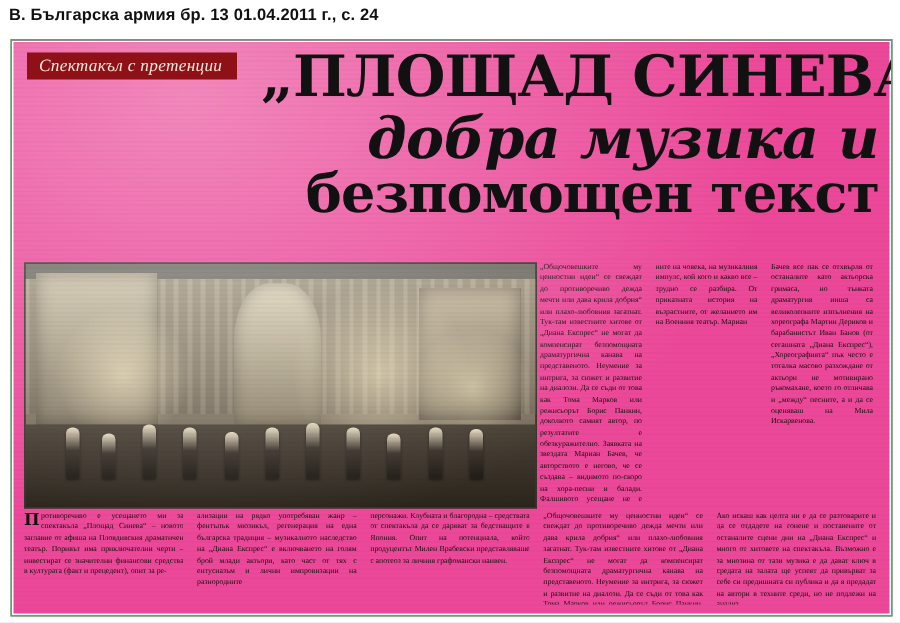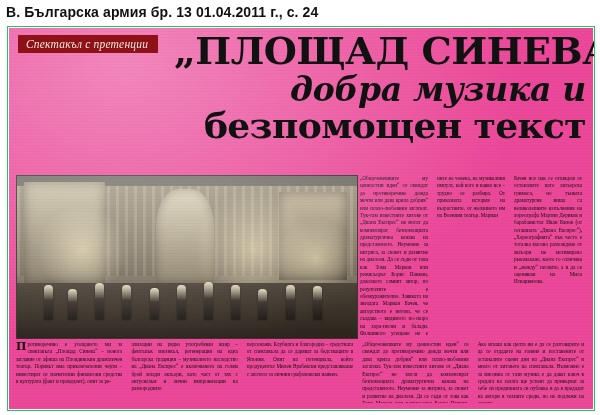--- a/index.html
+++ b/index.html
@@ -20,21 +20,21 @@
     height: 415px;
     background: #ffffff;
   }
 
   
   .source-line {
     position: absolute;
     left: 6px;
     top: 4px;
     font-family: "Liberation Sans", sans-serif;
-    font-size: 14px;
+    font-size: 11px;
     font-weight: 600;
     color: #111111;
     letter-spacing: 0.1px;
   }
 
   
   .clipping {
     position: absolute;
     left: 7px;
     top: 26px;
@@ -88,21 +88,21 @@
     font-weight: bold;
     font-size: 38px;
     color: #111111;
     letter-spacing: -0.5px;
     white-space: nowrap;
   }
   .headline .l2 {
     font-family: "DejaVu Serif", serif;
     font-style: italic;
     font-weight: bold;
-    font-size: 33px;
+    font-size: 38px;
     color: #111111;
     margin-top: 5px;
     letter-spacing: -0.3px;
     white-space: nowrap;
   }
   .headline .l3 {
     font-family: "DejaVu Serif", serif;
     font-weight: bold;
     font-size: 36px;
     color: #111111;

